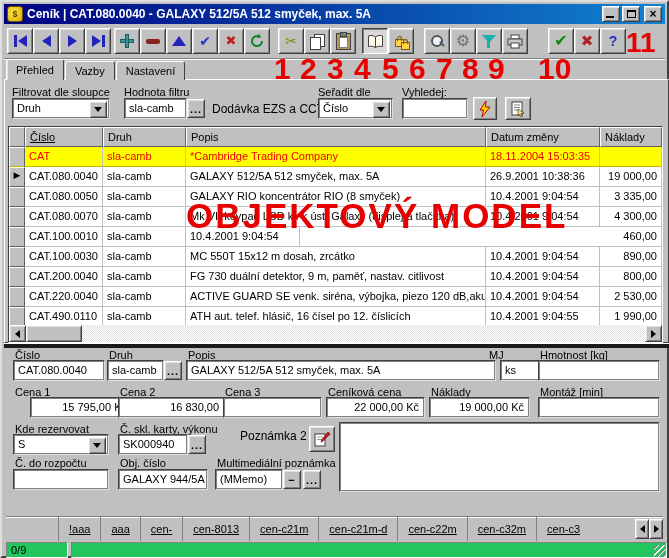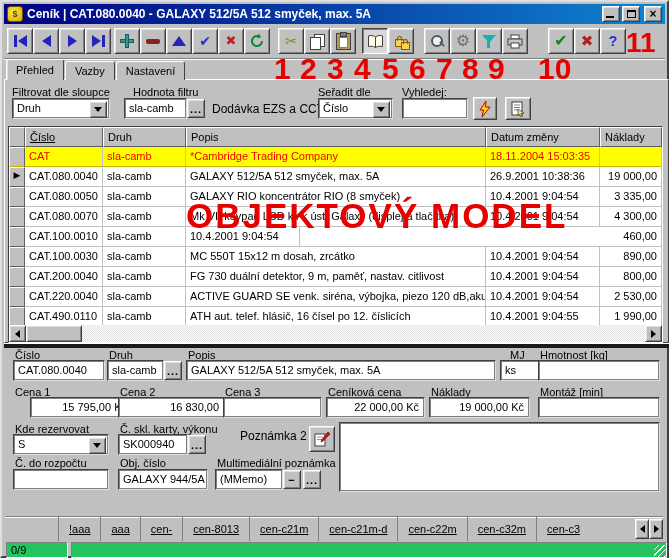--- a/index.html
+++ b/index.html
@@ -257,21 +257,21 @@
     <div class="tab">Nastavení</div>
   </div>
 
   <div class="lbl" style="left:10px;top:84px">Filtrovat dle sloupce</div>
   <div class="field" style="left:10px;top:96px;width:98px">
     <span>Druh</span>
     <span class="combo-btn">
         <span class="arr-down"></span>
       </span>
   </div>
-  <div class="lbl" style="left:131px;top:84px">Hodnota filtru</div>
+  <div class="lbl" style="left:122px;top:84px">Hodnota filtru</div>
   <div class="field" style="left:122px;top:96px;width:63px">sla-camb</div>
   <div class="sq-btn" style="left:185px;top:97px;width:18px">...</div>
   <div class="lbl" style="left:210px;top:100px;font-size:12px">Dodávka EZS a CCT</div>
   <div class="lbl" style="left:316px;top:84px">Seřadit dle</div>
   <div class="field" style="left:316px;top:96px;width:75px">
     <span>Číslo</span>
     <span class="combo-btn">
         <span class="arr-down"></span>
       </span>
   </div>
@@ -388,21 +388,21 @@
 
   <div class="splitter"></div>
 
   <div class="lbl" style="left:13px;top:347px">Číslo</div>
   <div class="field" style="left:11px;top:358px;width:92px">CAT.080.0040</div>
   <div class="lbl" style="left:107px;top:347px">Druh</div>
   <div class="field" style="left:105px;top:358px;width:57px">sla-camb</div>
   <div class="sq-btn" style="left:162px;top:359px;width:18px">...</div>
   <div class="lbl" style="left:186px;top:347px">Popis</div>
   <div class="field" style="left:184px;top:358px;width:310px">GALAXY 512/5A 512 smyček, max. 5A</div>
-  <div class="lbl" style="left:508px;top:347px">MJ</div>
+  <div class="lbl" style="left:487px;top:347px">MJ</div>
   <div class="field" style="left:498px;top:358px;width:50px">ks</div>
   <div class="lbl" style="left:538px;top:347px">Hmotnost [kg]</div>
   <div class="field" style="left:536px;top:358px;width:122px"></div>
 
   <div class="lbl" style="left:13px;top:384px">Cena 1</div>
   <div class="field num" style="left:28px;top:395px;width:103px">15 795,00 Kč</div>
   <div class="lbl" style="left:118px;top:384px">Cena 2</div>
   <div class="field num" style="left:116px;top:395px;width:123px">16 830,00 Kč</div>
   <div class="lbl" style="left:223px;top:384px">Cena 3</div>
   <div class="field num" style="left:221px;top:395px;width:99px"></div>

